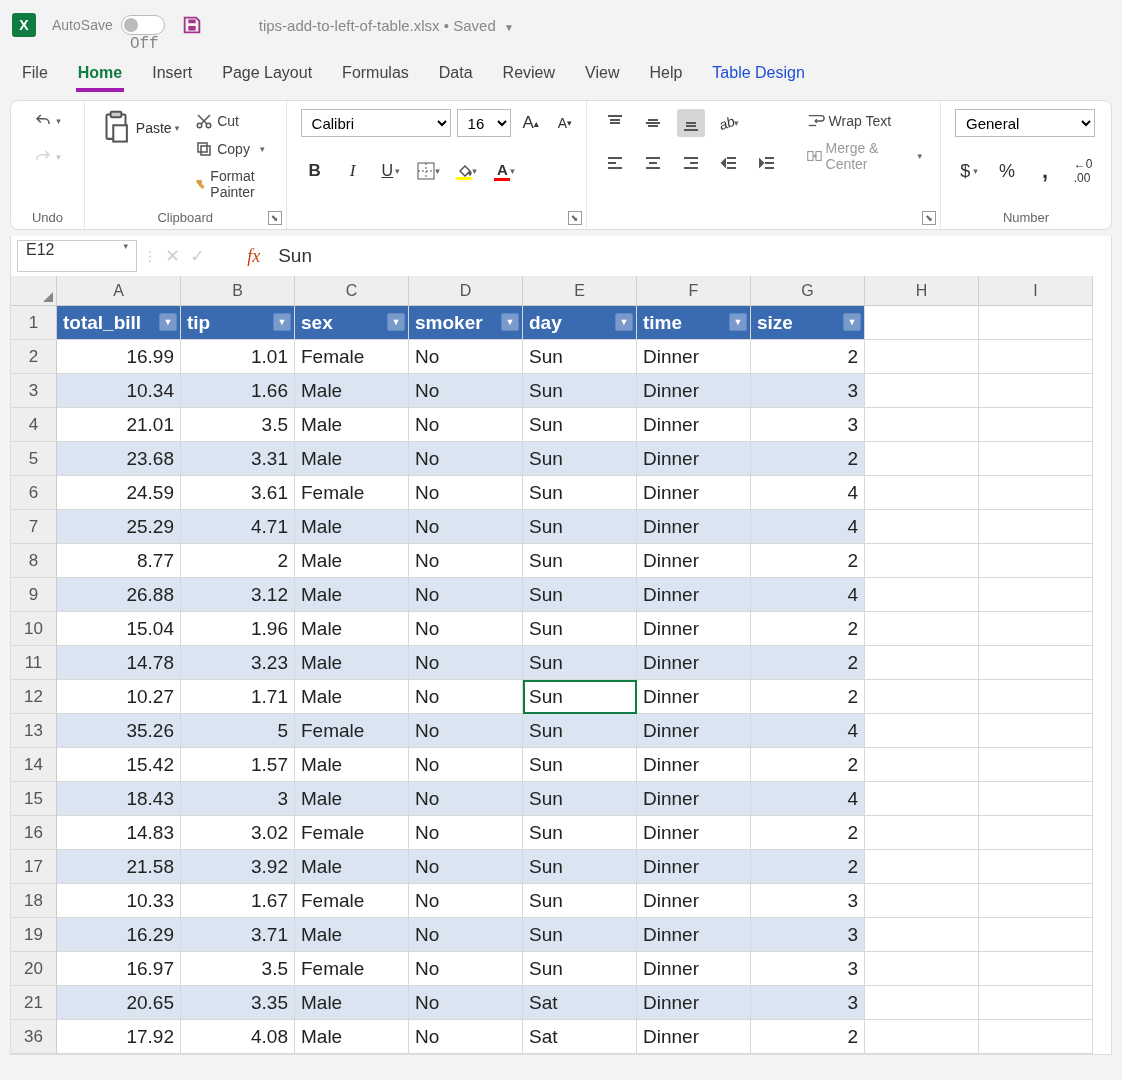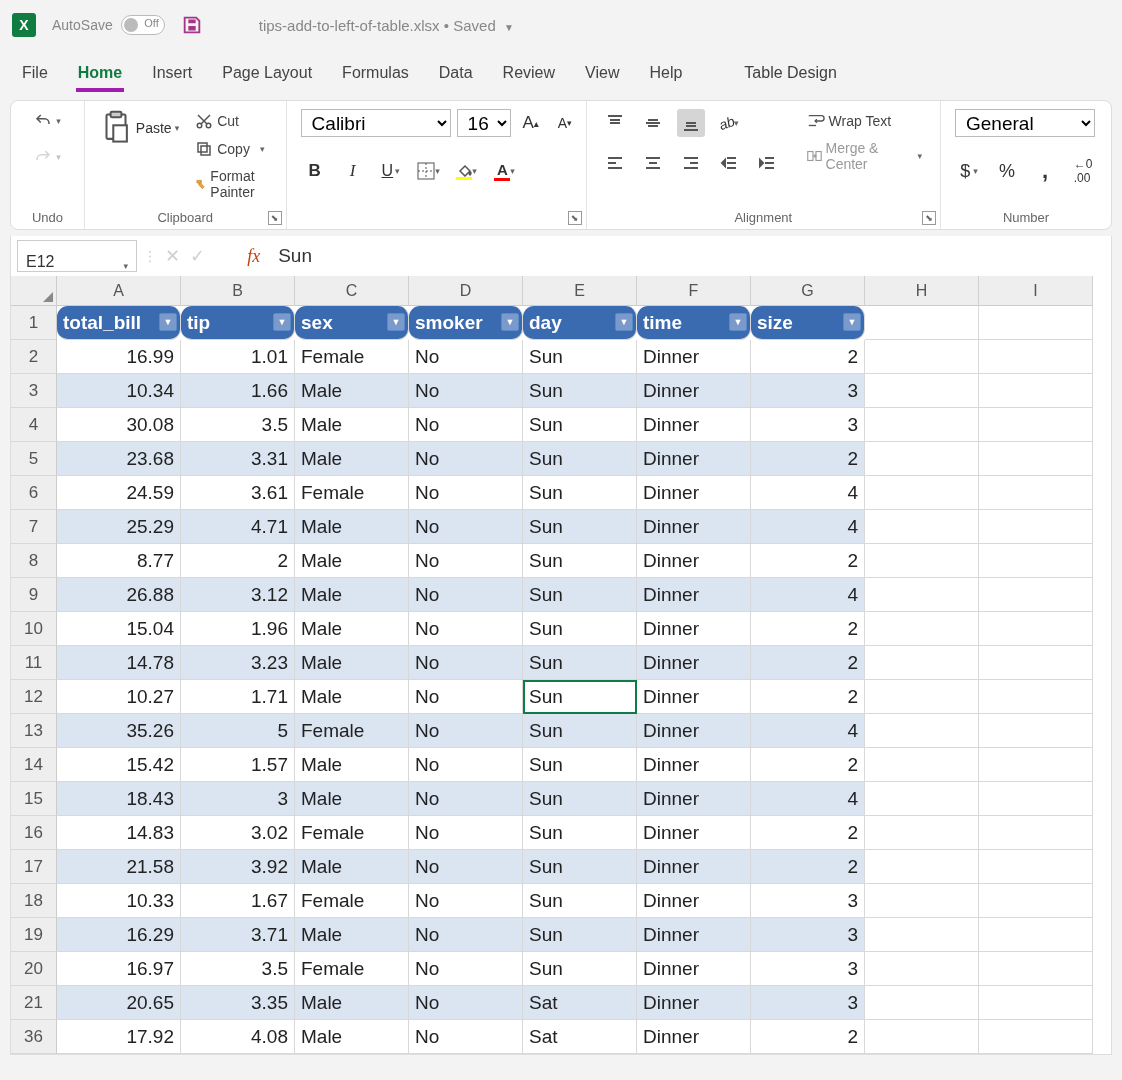--- a/index.html
+++ b/index.html
@@ -2,62 +2,62 @@
 <html><head>
 <meta charset="utf-8">
 <style>
 * { box-sizing: border-box; font-family: "Segoe UI", Arial, sans-serif; }
 body { margin:0; background:#f3f3f3; width:1122px; height:1080px; overflow:hidden; font-size:14px; color:#333;}
 .titlebar { height:50px; background:#f3f3f3; display:flex; align-items:center; padding:0 12px; gap:16px;}
 .xl-icon { width:24px; height:24px; background:#107c41; border-radius:3px; display:flex; align-items:center; justify-content:center; color:#fff; font-weight:700; font-size:14px;}
 .autosave { display:flex; align-items:center; gap:8px; color:#888;}
 .toggle { width:44px; height:20px; border:1px solid #bbb; border-radius:10px; position:relative; background:#fff;}
 .toggle-knob { width:14px; height:14px; border-radius:50%; background:#bbb; position:absolute; top:2px; left:2px;}
-.toggle-lbl { position:absolute; right:5px; top:1px; font-size:11px; color:#888;}
+.toggle-lbl { position:absolute; right:5px; top:19px; font-size:16px; color:#888;font-family:Liberation Mono, monospace;}
 .save-icon { width:22px; height:22px; color:#a4358b;}
 .doctitle { color:#888; margin-left:40px; font-size:15px;}
 .doctitle .caret { font-size:10px; margin-left:4px;}
 .search-wrap { margin-left:auto; width:340px;}
 .search { height:32px; border:1px solid #ccc; border-radius:6px; display:flex; align-items:center; padding:0 12px; color:#888; background:#fafafa;}
 .search svg { width:16px; height:16px; margin-right:10px;}
 .tabs { display:flex; gap:26px; padding:8px 20px 0 20px; font-size:16px; color:#444; background:#f3f3f3;}
 .tab { padding:6px 2px; cursor:pointer;}
 .tab.active { color:#107c41; border-bottom:4px solid #a21caf; font-weight:600;}
-.tab.contextual { color:#404040;margin-left:32px;}
+.tab.contextual { color:#1d4ed8;}
 .ribbon { margin:8px 10px 0 10px; background:#fff; border:1px solid #ddd; border-radius:8px; display:flex; height:130px;}
 .rgroup { border-right:1px solid #e5e5e5; padding:8px 14px 4px 14px; display:flex; flex-direction:column; position:relative;}
 .rgroup:last-child { border-right:none;}
 .rgroup .body { flex:1; display:flex; align-items:flex-start; gap:12px;}
 .rgroup .label { text-align:center; font-size:13px; color:#666; padding-top:4px;}
 .dlaunch { position:absolute; right:4px; bottom:4px; width:14px; height:14px; border:1px solid #999; font-size:9px; color:#666; display:flex; align-items:center; justify-content:center; cursor:pointer;}
 .ib { display:flex; align-items:center; gap:4px; padding:3px 4px; cursor:pointer; color:#444; font-size:14px;}
 .ib svg { width:18px; height:18px;}
 .stack { display:flex; flex-direction:column; gap:4px;}
 .paste-big { display:flex; align-items:center; gap:3px; cursor:pointer;}
 .paste-big svg { width:34px; height:38px;}
 .caret-sm { font-size:9px; color:#666;}
-select.ribbon-select { height:28px; border:1px solid #bbb; background:#fff; padding:0 6px; font-size:19px;}
+select.ribbon-select { height:28px; border:1px solid #bbb; background:#fff; padding:0 6px; font-size:15px;}
 .fontrow { display:flex; gap:6px; align-items:center;}
 .btnrow { display:flex; gap:10px; align-items:center; margin-top:8px;}
 .box-btn { width:28px; height:28px; display:flex; align-items:center; justify-content:center; cursor:pointer; border-radius:3px;}
 .box-btn.sel { background:#d5d5d5;}
 .underline-bar { display:inline-block; width:16px; height:3px; margin-top:-2px;}
 .name-fx { display:flex; align-items:center; margin:6px 10px 0 10px; background:#fff; border:1px solid #ddd; border-top:none; border-bottom:none; height:40px;}
-.namebox { width:120px; height:32px; margin:4px 6px; border:1px solid #ccc; display:flex; align-items:flex-end; justify-content:space-between; padding:0 8px; font-size:16px;}
+.namebox { width:120px; height:32px; margin:4px 6px; border:1px solid #ccc; display:flex; align-items:flex-start; justify-content:space-between; padding:0 8px; font-size:16px;}
 .fx-tools { display:flex; gap:10px; align-items:center; color:#888; font-size:18px; margin:0 8px;}
 .formula-bar { flex:1; padding:0 10px; font-size:19px; color:#333;}
 .sheet { margin:0 10px; background:#fff; border:1px solid #ddd; border-top:none;}
 .colhdr, .row { display:flex;}
 .corner { width:46px; height:30px; border-right:1px solid #ccc; border-bottom:1px solid #ccc; background:#eee; position:relative;}
 .corner::after { content:""; position:absolute; right:3px; bottom:3px; width:0; height:0; border-left:10px solid transparent; border-bottom:10px solid #888;}
 .ch { height:30px; border-right:1px solid #d0d0d0; border-bottom:1px solid #ccc; background:#eee; display:flex; align-items:center; justify-content:center; font-size:16px; color:#555;}
 .rh { width:46px; border-right:1px solid #ccc; border-bottom:1px solid #d8d8d8; background:#eee; display:flex; align-items:center; justify-content:center; font-size:17px; color:#555;}
 .cell { height:34px; border-right:1px solid #d8d8d8; border-bottom:1px solid #d8d8d8; padding:0 6px; display:flex; align-items:center; font-size:19px; color:#222;}
 .wA{width:124px}.wB{width:114px}.wC{width:114px}.wD{width:114px}.wE{width:114px}.wF{width:114px}.wG{width:114px}.wH{width:114px}.wI{width:114px}
-.thdr { background:#3a6ab0; color:#fff; font-weight:600; position:relative; padding-right:20px;border-radius:11px;}
+.thdr { background:#3a6ab0; color:#fff; font-weight:600; position:relative; padding-right:20px;}
 .thdr .flt { position:absolute; right:3px; top:7px; width:18px; height:18px; background:#7a9acc; border:1px solid #5a8ac8; display:flex; align-items:center; justify-content:center; color:#fff; font-size:9px; cursor:pointer; border-radius:2px;}
 .band { background:#dbe5f1;}
 .num { justify-content:flex-end;}
 .selcell { outline:2px solid #107c41; outline-offset:-2px;}
 .merge-dim { color:#999;}
 .ghost { opacity:0.4;}
 .fx-svg { font-style:italic; font-family:"Times New Roman", serif; font-size:18px; color:#c2410c;margin-left:32px;}
 .tiny-col { display:flex; flex-direction:column; align-items:center; gap:2px; font-size:18px;}
 </style>
 </head>
@@ -289,21 +289,20 @@
             <svg width="20" height="18" viewBox="0 0 20 18" stroke="#999" fill="none" stroke-width="1.5">
               <rect x="1" y="3" width="7" height="12"></rect>
               <rect x="12" y="3" width="7" height="12"></rect>
               <path d="M8 9h4M10 7l2 2-2 2"></path>
             </svg>
             <span>Merge &amp; Center</span>
             <span class="caret-sm" style="margin-left:6px">▾</span>
           </div>
       </div>
     </div>
-    <div class="label">Alignment</div>
     <div class="dlaunch">⬊</div>
   </div>
 
   <div class="rgroup" style="flex:1">
     <div class="body stack">
       <select class="ribbon-select" style="width:140px"><option>General</option></select>
       <div class="btnrow">
         <div class="box-btn" style="font-size:18px">$<span class="caret-sm" style="margin-left:3px">▾</span></div>
         <div class="box-btn" style="font-size:18px">%</div>
         <div class="box-btn" style="font-size:22px;font-weight:700">,</div>
@@ -373,21 +372,21 @@
         <div class="cell wC band">Male</div>
         <div class="cell wD band">No</div>
         <div class="cell wE band">Sun</div>
         <div class="cell wF band">Dinner</div>
         <div class="cell wG band num">3</div>
         <div class="cell wH"></div>
         <div class="cell wI"></div>
       </div>
       <div class="row">
         <div class="rh">4</div>
-        <div class="cell wA num">30.08</div>
+        <div class="cell wA num">21.01</div>
         <div class="cell wB num">3.5</div>
         <div class="cell wC">Male</div>
         <div class="cell wD">No</div>
         <div class="cell wE">Sun</div>
         <div class="cell wF">Dinner</div>
         <div class="cell wG num">3</div>
         <div class="cell wH"></div>
         <div class="cell wI"></div>
       </div>
       <div class="row">

